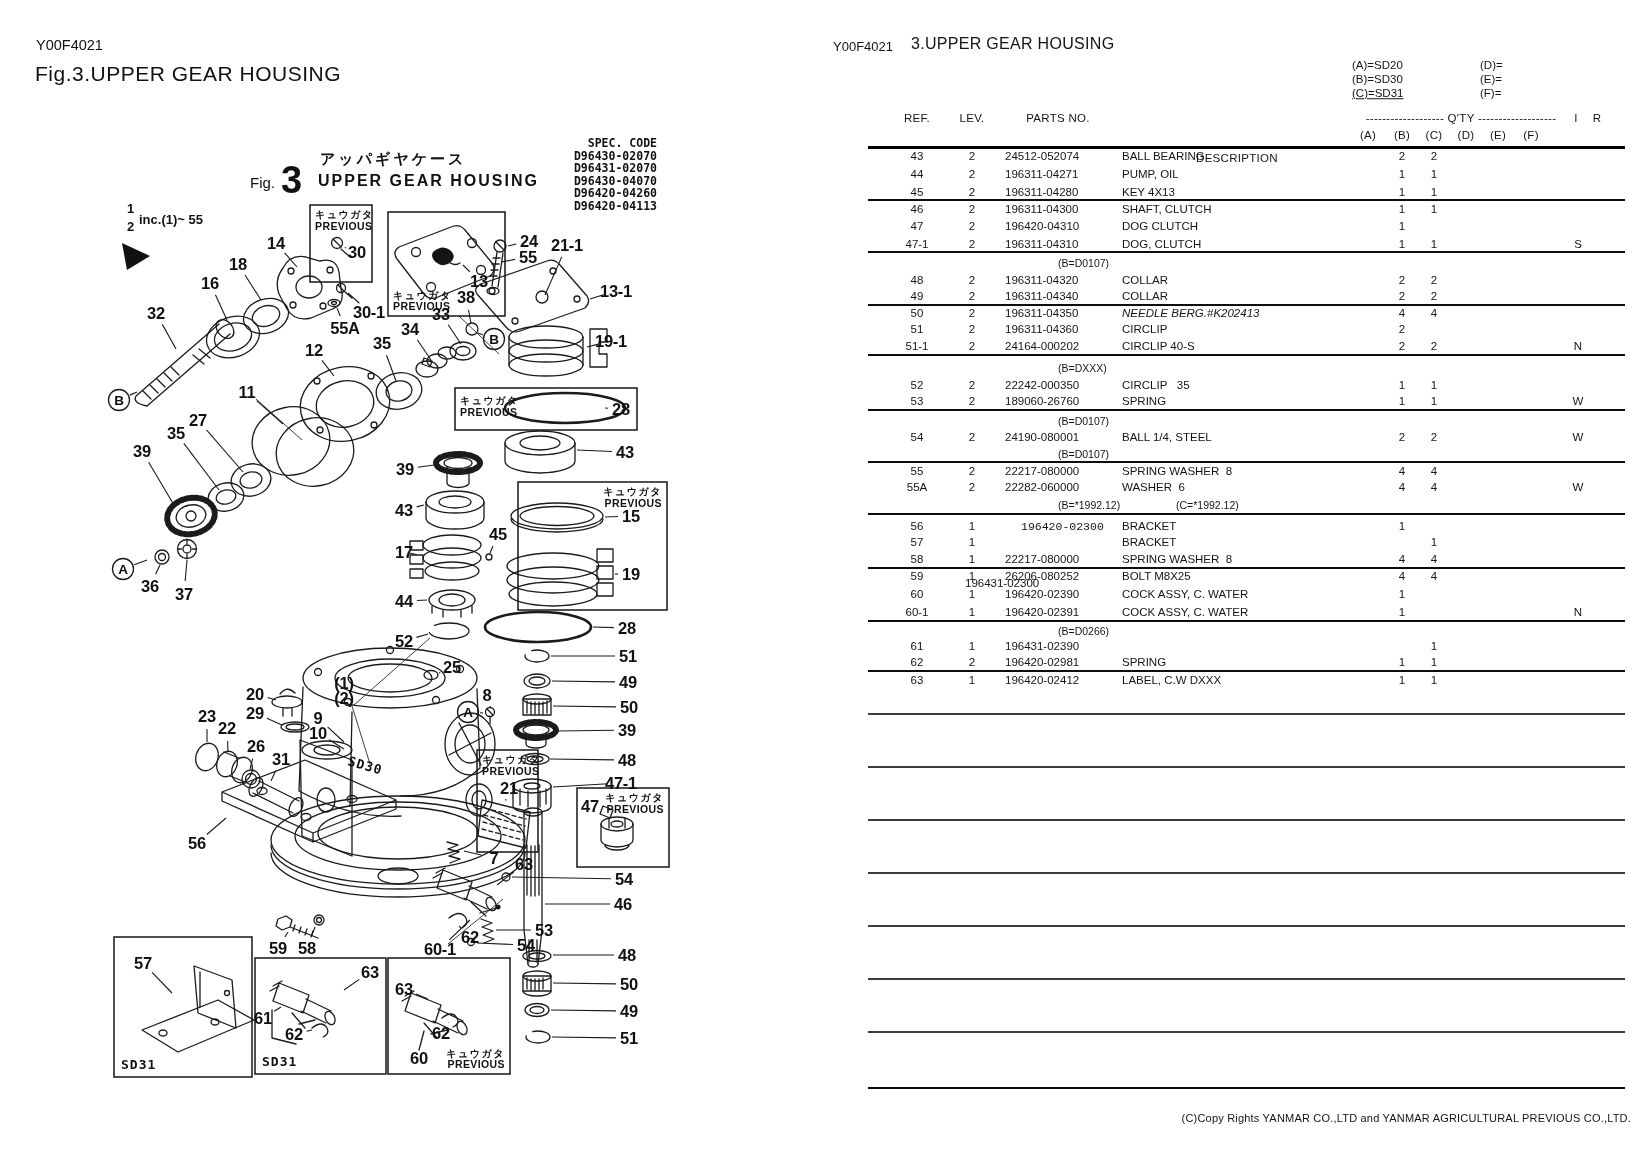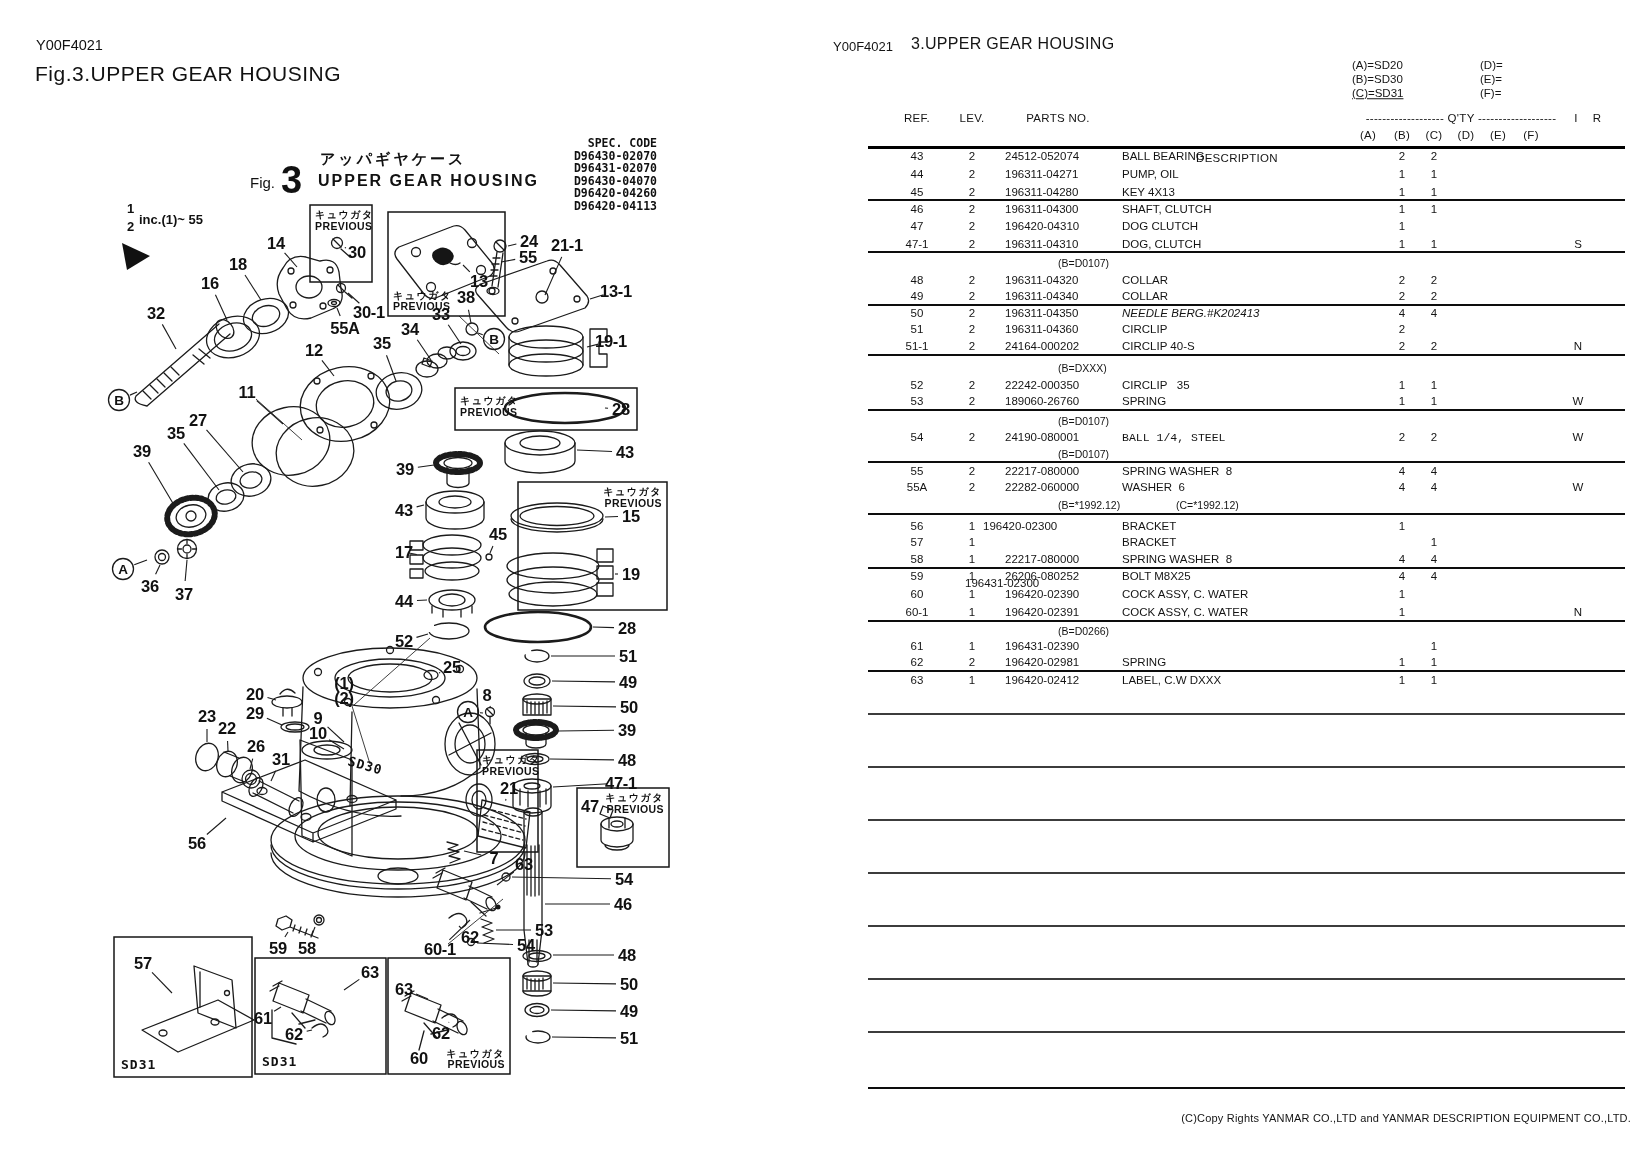--- a/index.html
+++ b/index.html
@@ -869,21 +869,21 @@
       <div class="tcell l" style="left: 1005px; top: 402px;">189060-26760</div>
       <div class="tcell l" style="left: 1122px; top: 402px;">SPRING</div>
       <div class="tcell c" style="left: 1402px; top: 402px;">1</div>
       <div class="tcell c" style="left: 1434px; top: 402px;">1</div>
       <div class="tcell c" style="left: 1578px; top: 402px;">W</div>
       <div class="sep" style="left: 868px; top: 409px;"></div>
       <div class="tcell l note" style="left: 1058px; top: 421px;">(B=D0107)</div>
       <div class="tcell c" style="left: 917px; top: 438px;">54</div>
       <div class="tcell c" style="left: 972px; top: 438px;">2</div>
       <div class="tcell l" style="left: 1005px; top: 438px;">24190-080001</div>
-      <div class="tcell l" style="left: 1122px; top: 438px; font-family: Liberation Mono, monospace;">BALL 1/4, STEEL</div>
+      <div class="tcell l" style="left: 1122px; top: 438px;">BALL 1/4, STEEL</div>
       <div class="tcell c" style="left: 1402px; top: 438px;">2</div>
       <div class="tcell c" style="left: 1434px; top: 438px;">2</div>
       <div class="tcell c" style="left: 1578px; top: 438px;">W</div>
       <div class="tcell l note" style="left: 1058px; top: 454px;">(B=D0107)</div>
       <div class="sep" style="left: 868px; top: 461px;"></div>
       <div class="tcell c" style="left: 917px; top: 472px;">55</div>
       <div class="tcell c" style="left: 972px; top: 472px;">2</div>
       <div class="tcell l" style="left: 1005px; top: 472px;">22217-080000</div>
       <div class="tcell l" style="left: 1122px; top: 472px;">SPRING WASHER  8</div>
       <div class="tcell c" style="left: 1402px; top: 472px;">4</div>
@@ -893,21 +893,21 @@
       <div class="tcell l" style="left: 1005px; top: 488px;">22282-060000</div>
       <div class="tcell l" style="left: 1122px; top: 488px;">WASHER  6</div>
       <div class="tcell c" style="left: 1402px; top: 488px;">4</div>
       <div class="tcell c" style="left: 1434px; top: 488px;">4</div>
       <div class="tcell c" style="left: 1578px; top: 488px;">W</div>
       <div class="tcell l note" style="left: 1058px; top: 505px;">(B=*1992.12)</div>
       <div class="tcell l note" style="left: 1176px; top: 505px;">(C=*1992.12)</div>
       <div class="sep" style="left: 868px; top: 513px;"></div>
       <div class="tcell c" style="left: 917px; top: 527px;">56</div>
       <div class="tcell c" style="left: 972px; top: 527px;">1</div>
-      <div class="tcell l" style="left: 983px; top: 527px;">196420-02300</div>
+      <div class="tcell l" style="left: 1021px; top: 527px; font-family: Liberation Mono, monospace;">196420-02300</div>
       <div class="tcell l" style="left: 1122px; top: 527px;">BRACKET</div>
       <div class="tcell c" style="left: 1402px; top: 527px;">1</div>
       <div class="tcell c" style="left: 917px; top: 543px;">57</div>
       <div class="tcell c" style="left: 972px; top: 543px;">1</div>
       <div class="tcell l" style="left: 965px; top: 543px; margin-top: 41px;">196431-02300</div>
       <div class="tcell l" style="left: 1122px; top: 543px;">BRACKET</div>
       <div class="tcell c" style="left: 1434px; top: 543px;">1</div>
       <div class="tcell c" style="left: 917px; top: 560px;">58</div>
       <div class="tcell c" style="left: 972px; top: 560px;">1</div>
       <div class="tcell l" style="left: 1005px; top: 560px;">22217-080000</div>
@@ -954,14 +954,14 @@
       <div class="blank" style="left: 868px; top: 713px;"></div>
       <div class="blank" style="left: 868px; top: 766px;"></div>
       <div class="blank" style="left: 868px; top: 819px;"></div>
       <div class="blank" style="left: 868px; top: 872px;"></div>
       <div class="blank" style="left: 868px; top: 925px;"></div>
       <div class="blank" style="left: 868px; top: 978px;"></div>
       <div class="blank" style="left: 868px; top: 1031px;"></div>
       <div class="sep" style="left: 868px; top: 1087px;"></div>
     </div>
 
-  <div class="footer">(C)Copy Rights  YANMAR CO.,LTD and YANMAR DESCRIPTION EQUIPMENT CO.,LTD.</div>
+  <div class="footer">(C)Copy Rights  YANMAR CO.,LTD and YANMAR AGRICULTURAL PREVIOUS CO.,LTD.</div>
 </div>
 
 </body></html>

